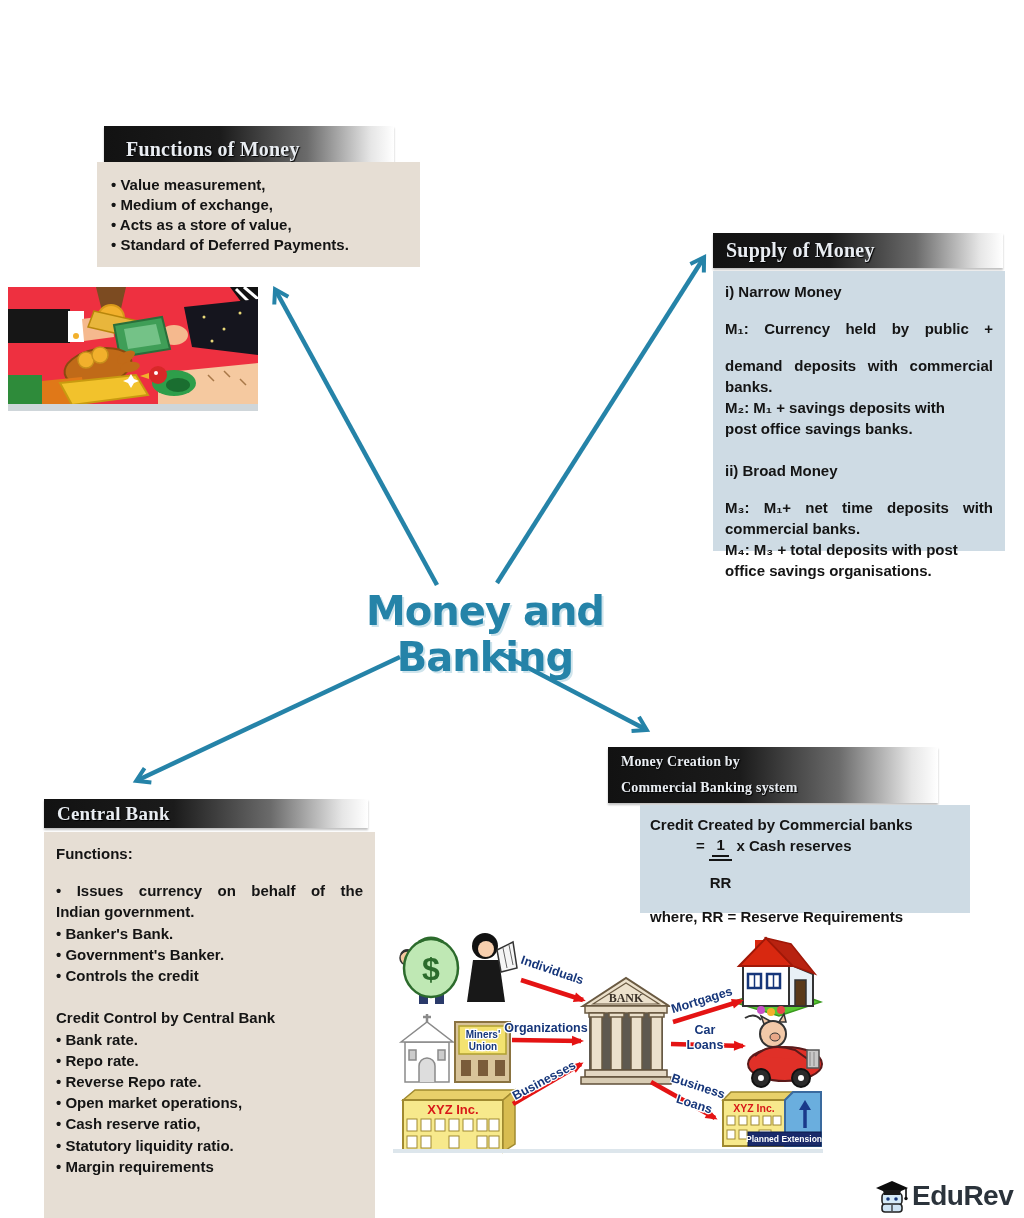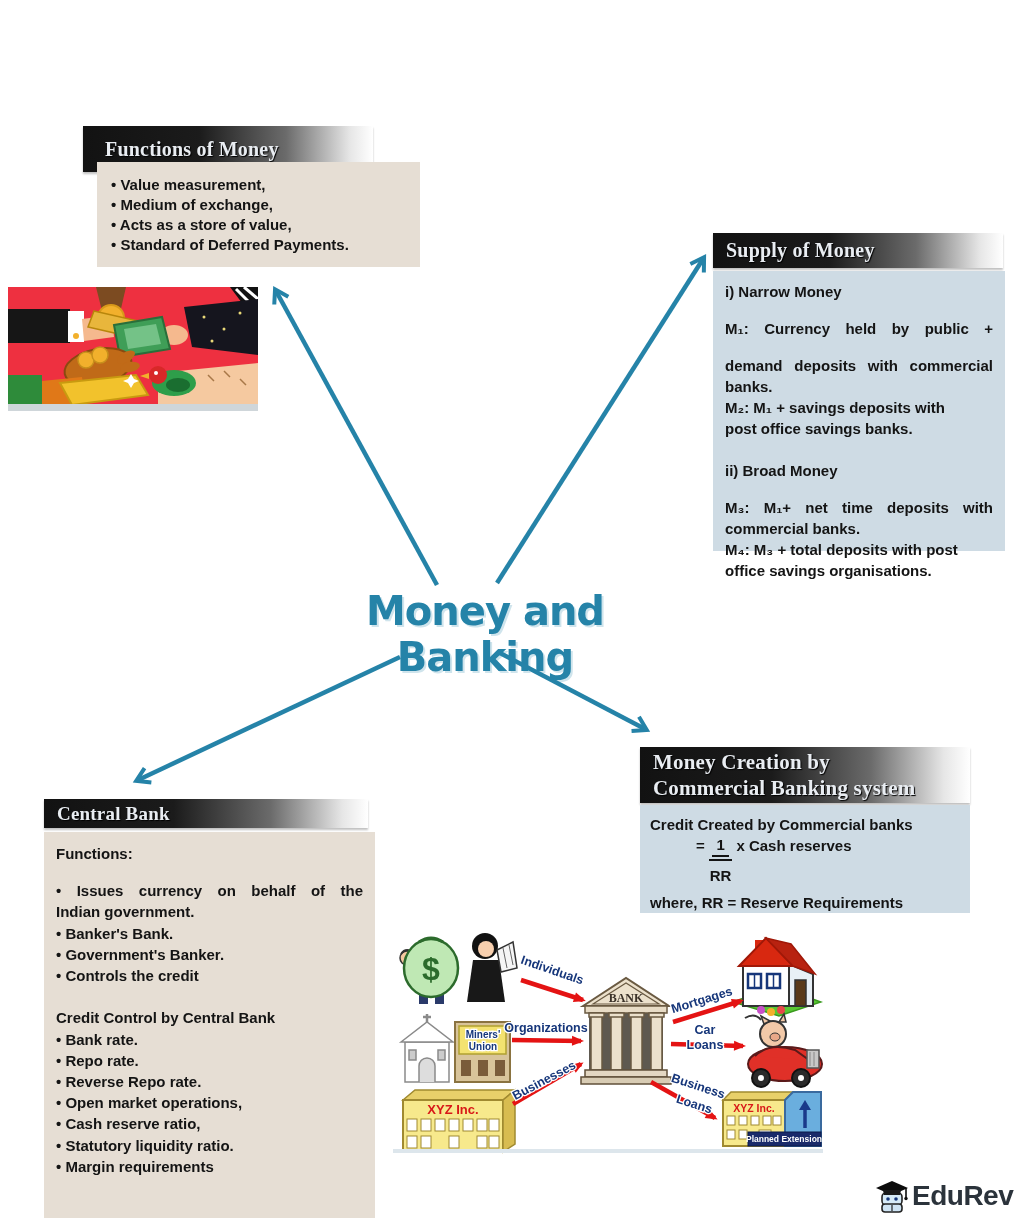--- a/index.html
+++ b/index.html
@@ -10,32 +10,32 @@
        background:linear-gradient(90deg,#121212 0%,#1b1b1b 40%,#6b6b6b 70%,#e6e6e6 92%,#ffffff 100%);
        color:#e9edf2;font-family:"Liberation Serif","DejaVu Serif",serif;font-weight:bold;
        font-size:20px;padding-left:13px;text-shadow:1px 1px 1px #000;letter-spacing:.2px;
        box-shadow:0 2px 2px rgba(0,0,0,.25);}
   .hdr.two{flex-direction:column;align-items:flex-start;justify-content:center;line-height:26px;}
   
   .panel{position:absolute;color:#141414;font-weight:bold;font-size:15px;line-height:21px;box-sizing:border-box;}
   .beige{background:#e6ded4;}
   .blue{background:#cedbe4;}
   .jline{text-align:justify;text-align-last:justify;margin-top:16px;}
-  .fn-hdr{left:83px;top:126px;width:268px;height:46px;padding-left:22px;}
+  .fn-hdr{left:104px;top:126px;width:268px;height:46px;padding-left:22px;}
   .fn-body{left:97px;top:162px;width:323px;height:105px;padding:13px 14px;line-height:20px;}
   .sm-hdr{left:713px;top:233px;width:277px;height:35px;}
   .sm-body{left:713px;top:271px;width:292px;height:280px;padding:10px 12px;}
   .cb-hdr{left:44px;top:799px;width:311px;height:29px;font-size:19px;}
   .cb-body{left:44px;top:832px;width:331px;height:400px;padding:11px 12px;line-height:21.2px;}
-  .mc-hdr{left:640px;top:747px;width:317px;height:56px;font-size:21px;}
+  .mc-hdr{left:608px;top:747px;width:317px;height:56px;font-size:14px;}
   .mc-body{left:640px;top:777px;width:330px;height:108px;padding:9px 10px;margin-top:28px;}
   .frow{display:flex;align-items:flex-start;margin-left:46px;}
   .frac{display:inline-flex;flex-direction:column;align-items:center;margin:0 4px;}
   .fnum{border-bottom:2px solid #141414;padding:0 4px;line-height:20px;}
-  .fden{border-top:2px solid #141414;margin-top:2px;line-height:19px;padding:5px 1px;}
+  .fden{border-top:2px solid #141414;margin-top:2px;line-height:19px;padding:12px 1px;}
   .fwhere{margin-top:2px;}
   
   .main-title{position:absolute;left:278px;top:588px;width:414px;text-align:center;
        font-size:40px;font-weight:bold;color:#2583a8;letter-spacing:-1px;
        font-family:"DejaVu Sans",sans-serif;text-shadow:2px 2px 0 rgba(37,131,168,.22);}
   .overlay{position:absolute;left:0;top:0;pointer-events:none;z-index:6;}
   .imgbox{position:absolute;}
   .logo{position:absolute;left:872px;top:1176px;display:flex;align-items:center;}
   .logo-text{font-size:28px;font-weight:bold;color:#2b333b;letter-spacing:-.5px;}
   svg text.dlabel{font-family:"Liberation Sans",sans-serif;font-weight:bold;fill:#16367a;

